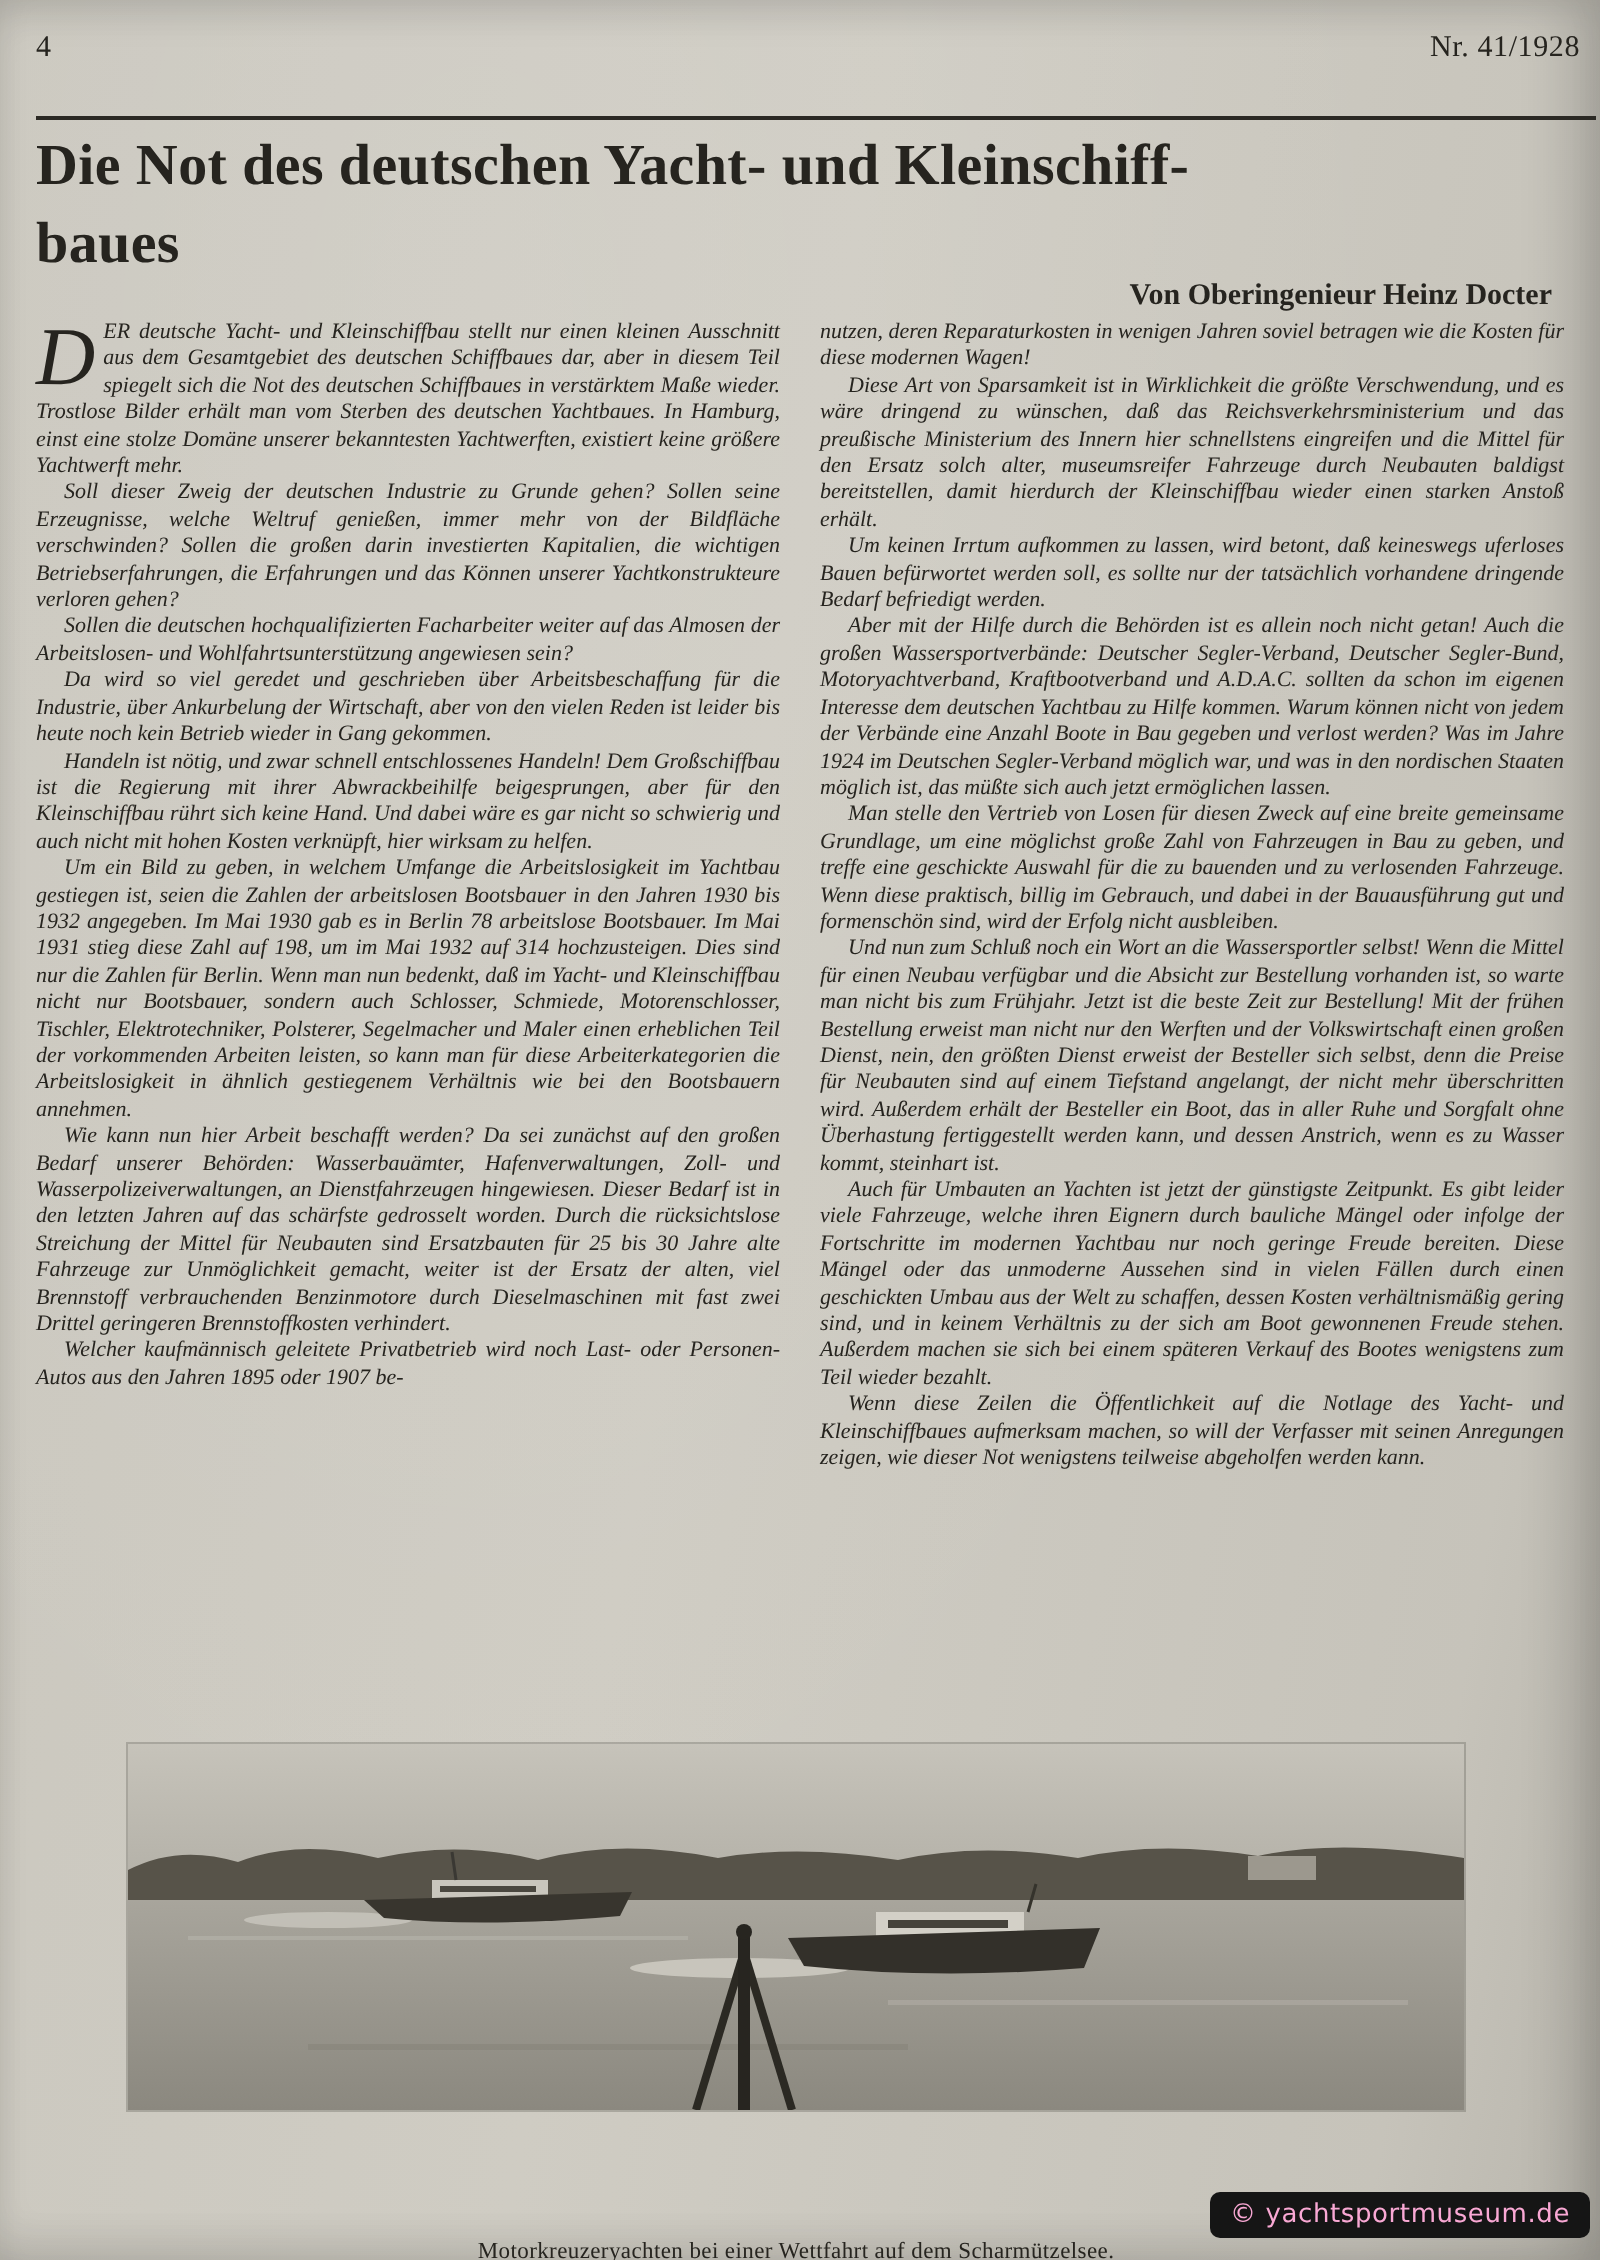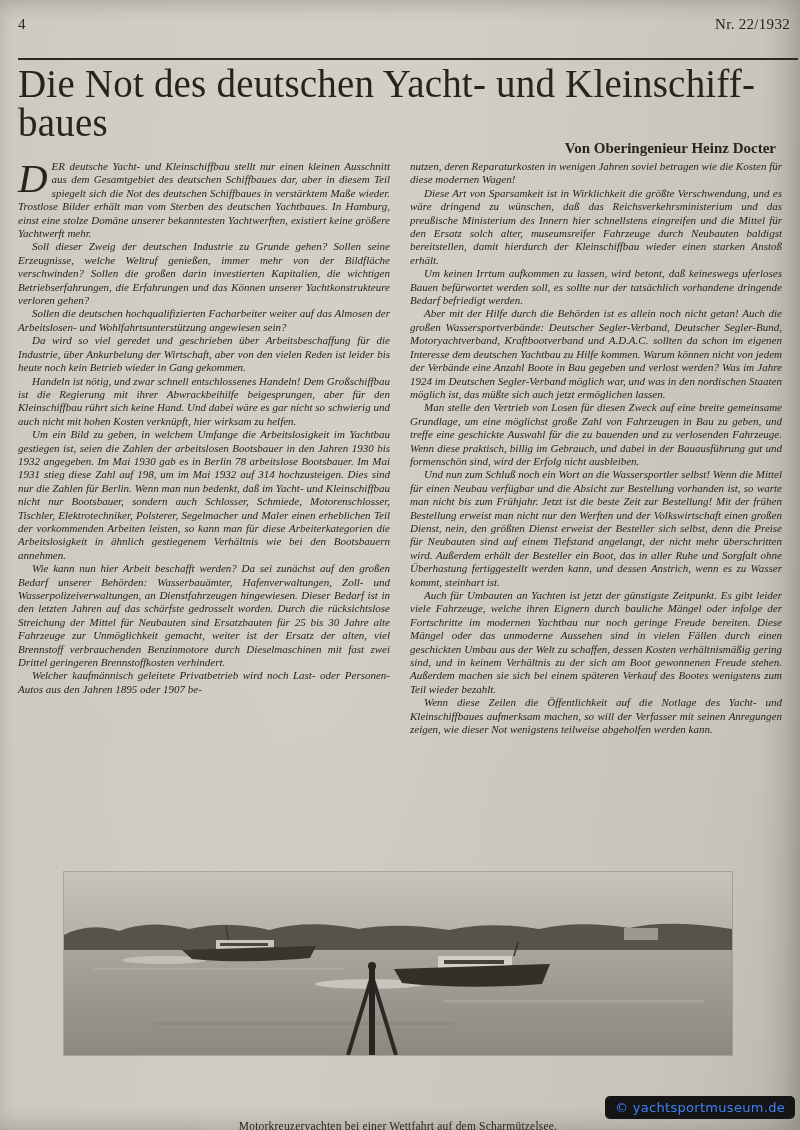--- a/index.html
+++ b/index.html
@@ -6,45 +6,45 @@
   .page{
     position:relative;width:800px;height:1130px;overflow:hidden;
     font-family:"Liberation Serif","DejaVu Serif",serif;color:#26241f;
     background:
       radial-gradient(ellipse at 30% 15%, rgba(255,255,255,0.10), transparent 60%),
       linear-gradient(100deg,#cac7be 0%,#cfccc3 45%,#c6c3ba 88%,#b9b6ad 100%);
     box-shadow:inset -16px 0 26px rgba(0,0,0,.14), inset 0 -10px 18px rgba(0,0,0,.06), inset 0 8px 14px rgba(0,0,0,.05);
   }
   .page-header{position:absolute;top:16px;left:18px;right:10px;display:flex;justify-content:space-between;font-size:15px;letter-spacing:.3px;}
   .rule{position:absolute;top:58px;left:18px;right:2px;height:2px;background:#2b2924;}
-  .title{position:absolute;left:18px;top:64px;width:778px;margin:0;font-size:39px;line-height:39px;font-weight:normal;letter-spacing:.2px;}
+  .title{position:absolute;left:18px;top:64px;width:778px;margin:0;font-size:29px;line-height:39px;font-weight:bold;letter-spacing:.2px;}
   .byline{position:absolute;top:140px;right:24px;font-size:15px;font-weight:bold;text-align:right;}
   .col{position:absolute;top:160px;width:372px;text-align:justify;font-size:11px;line-height:13.4px;hyphens:auto;font-style:italic;-webkit-hyphens:auto;}
   .col-left{left:18px;}
   .col-right{left:410px;}
   .col p{margin:0;text-indent:14px;}
   .col p.noindent{text-indent:0;}
   .dropcap::first-letter{float:left;font-size:41px;line-height:32px;padding:2px 4px 0 0;}
   .photo{position:absolute;left:64px;top:872px;width:668px;height:183px;margin:0;box-shadow:0 0 0 1px rgba(60,58,52,.25);}
   .photo svg{display:block;width:100%;height:100%;}
   .caption{position:absolute;top:1120px;left:64px;width:668px;text-align:center;font-size:11.5px;letter-spacing:.2px;}
   .watermark{
-    position:absolute;top:1096px;right:5px;background:#151515;color:#3b82f6;
+    position:absolute;top:1096px;right:5px;background:#151515;color:#f9a8d4;
     font-family:"DejaVu Sans","Liberation Sans",sans-serif;font-size:13px;
     padding:4px 10px;border-radius:5px;letter-spacing:.3px;
   }
 </style>
 </head>
 <body>
 
 <div class="page">
 
   <div class="page-header">
     <span>4</span>
-    <span>Nr. 22/1932</span>
+    <span>Nr. 41/1928</span>
   </div>
 
   <div class="rule"></div>
 
   <h1 class="title"><span>Die Not des deutschen Yacht- und Kleinschiff-</span><br><span>baues</span></h1>
 
   <div class="byline">Von Oberingenieur Heinz Docter</div>
 
   <div class="col col-left">
     <p class="dropcap noindent">DER deutsche Yacht- und Kleinschiffbau stellt nur einen kleinen Ausschnitt aus dem Gesamtgebiet des deutschen Schiffbaues dar, aber in diesem Teil spiegelt sich die Not des deutschen Schiffbaues in verstärktem Maße wieder. Trostlose Bilder erhält man vom Sterben des deutschen Yachtbaues. In Hamburg, einst eine stolze Domäne unserer bekanntesten Yachtwerften, existiert keine größere Yachtwerft mehr.</p>

